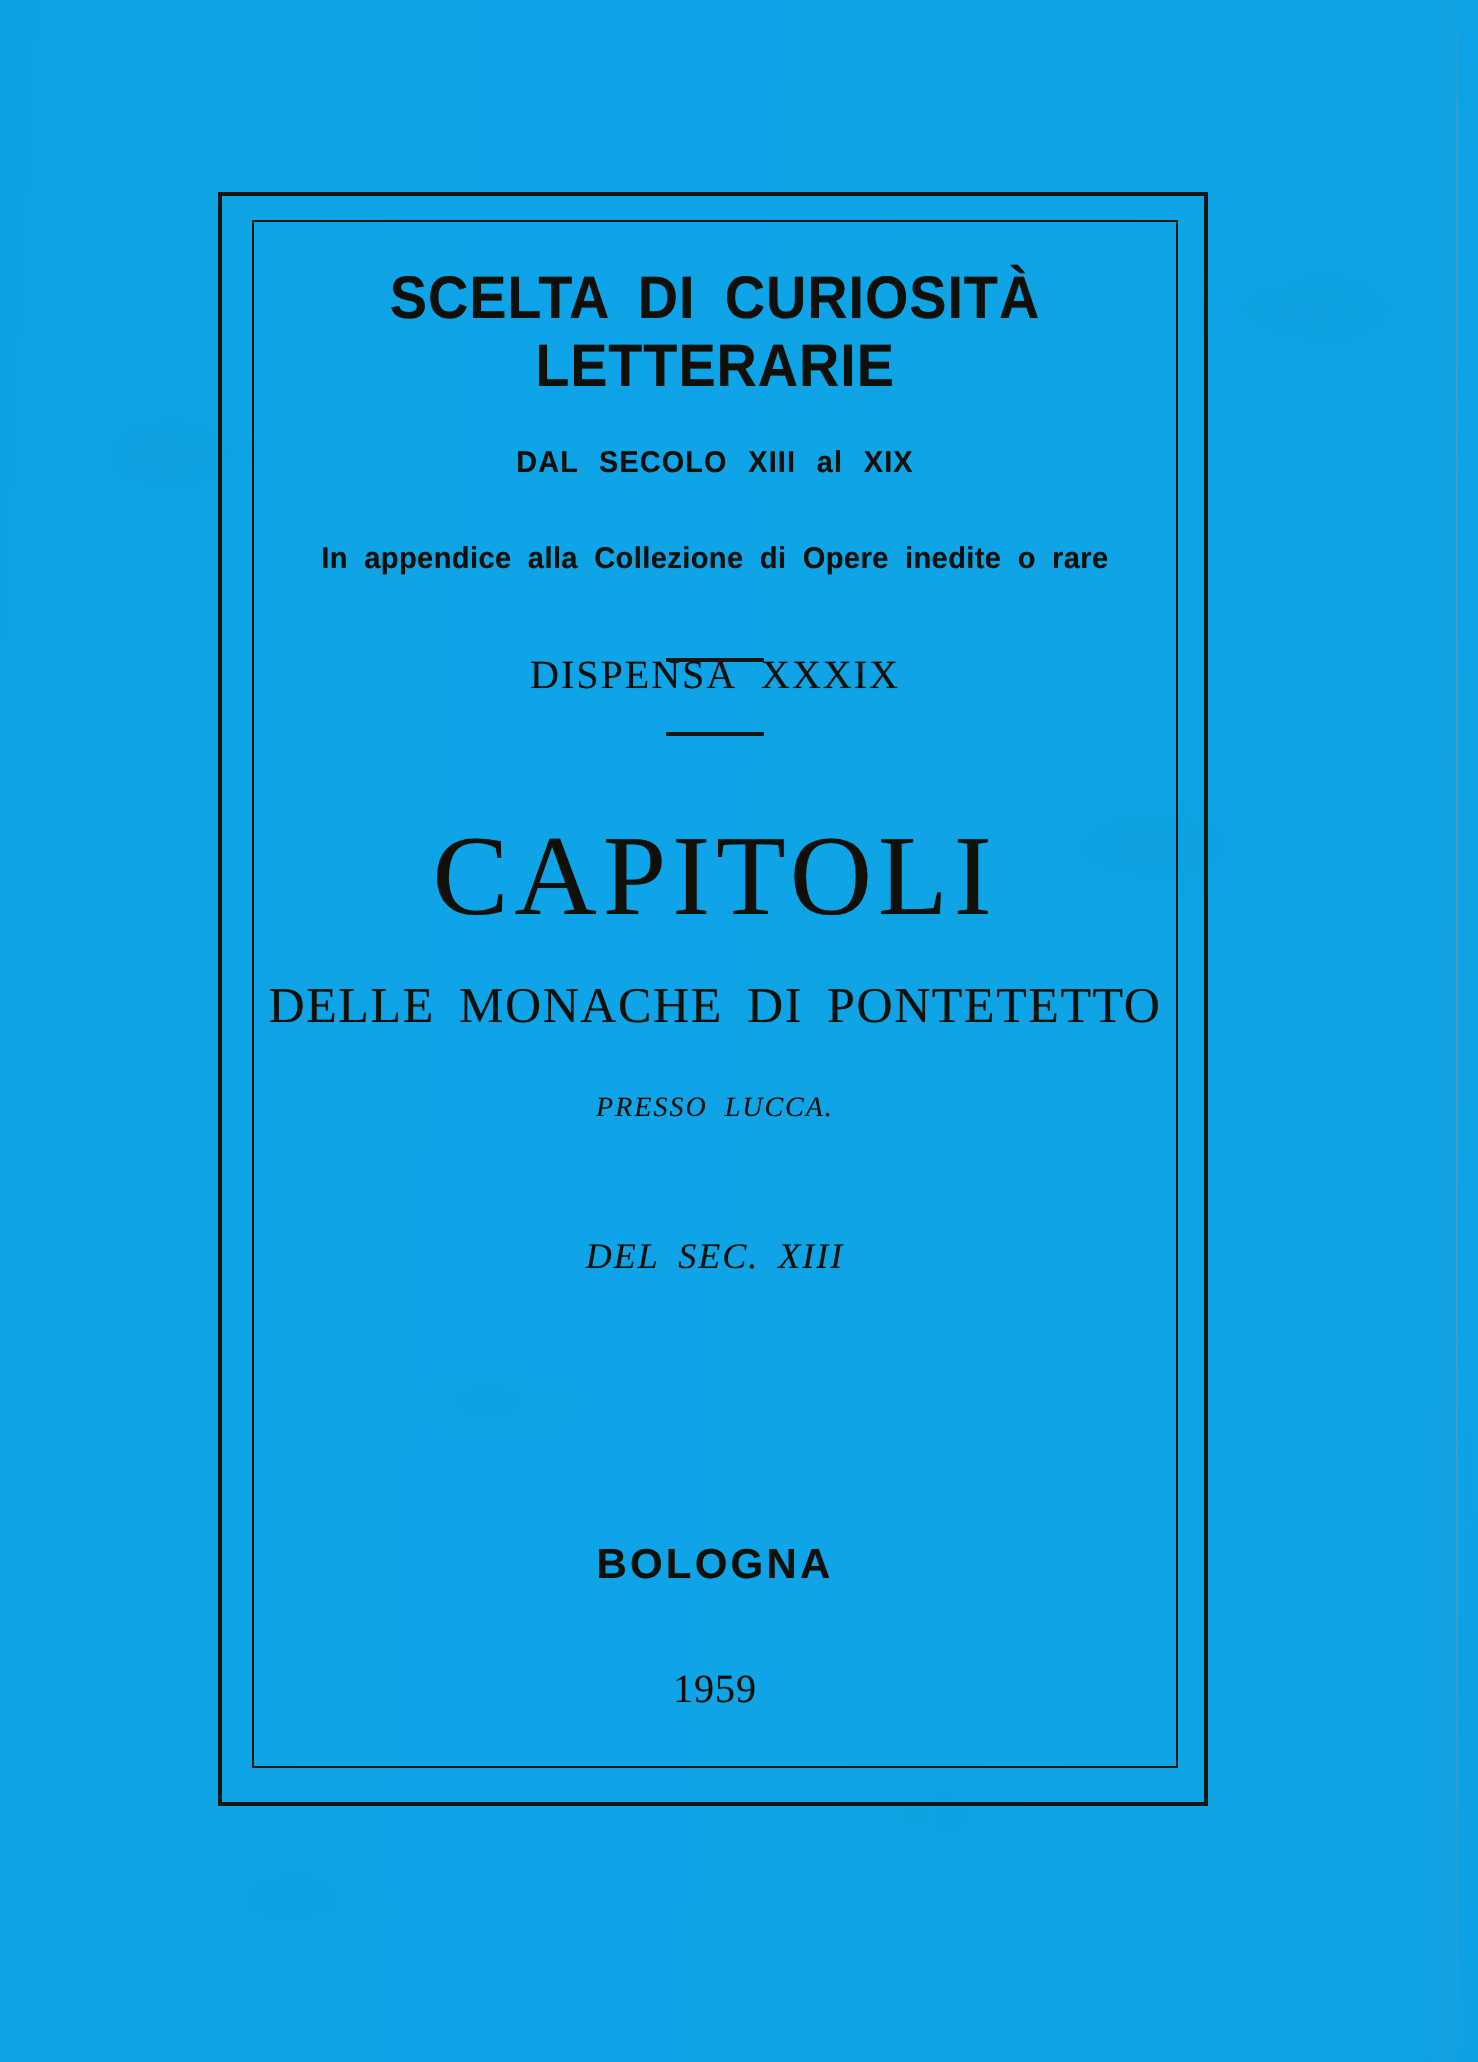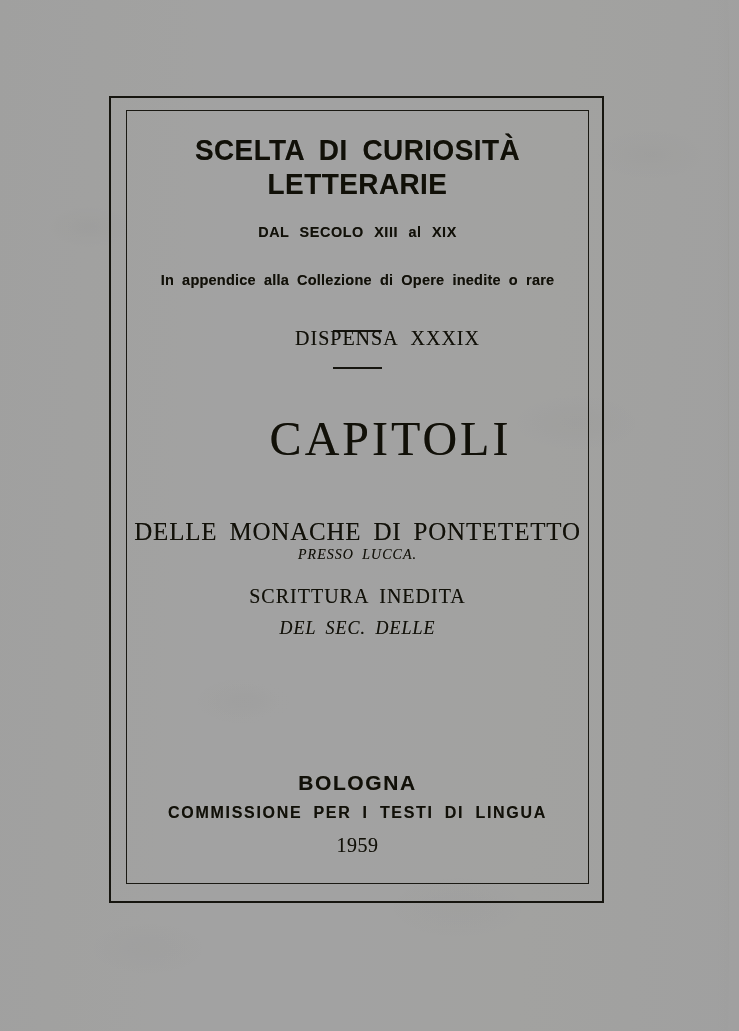--- a/index.html
+++ b/index.html
@@ -12,21 +12,21 @@
     height: 1031px;
     position: relative;
     overflow: hidden;
     font-family: "Liberation Serif", serif;
   }
 
   
   #page {
     position: absolute;
     inset: 0;
-    background: #a3a3a3;
+    background: #0ea5e9;
   }
   #paper-texture {
     position: absolute;
     inset: 0;
     pointer-events: none;
     background:
       radial-gradient(ellipse 60px 30px at 12% 22%, rgba(120,120,110,.035), rgba(0,0,0,0) 70%),
       radial-gradient(ellipse 90px 40px at 78% 41%, rgba(120,120,110,.030), rgba(0,0,0,0) 70%),
       radial-gradient(ellipse 70px 34px at 33% 68%, rgba(120,120,110,.030), rgba(0,0,0,0) 70%),
       radial-gradient(ellipse 100px 45px at 62% 88%, rgba(120,120,110,.025), rgba(0,0,0,0) 70%),
@@ -141,39 +141,36 @@
   }
   #rule-top  { top: 318px; }
   #rule-bot  { top: 355px; }
 
   #dispensa {
     top: 325px;
     font-size: 20px;
     line-height: 26px;
     letter-spacing: 1px;
     word-spacing: 7px;
-    margin-left: 30px;
   }
 
   #main-title {
     top: 408px;
-    font-size: 48px;
+    font-size: 57px;
     line-height: 62px;
     letter-spacing: 3px;
     font-family: "Liberation Serif", serif;
     font-weight: normal;
-    padding-left: 33px;
   }
   #subtitle {
     top: 489px;
     font-size: 25px;
     line-height: 30px;
     letter-spacing: 0.8px;
     word-spacing: 5px;
-    margin-top: 28px;
   }
   #place {
     top: 543px;
     font-size: 14px;
     line-height: 24px;
     font-style: italic;
     letter-spacing: 1px;
     word-spacing: 4px;
   }
   #kind {
@@ -245,23 +242,21 @@
   <div class="rule-wrap" id="rule-bot">
     <span class="rule"></span>
   </div>
 
   <div class="block serif inky" id="main-title">CAPITOLI</div>
 
   <div class="block serif inky" id="subtitle">DELLE MONACHE DI PONTETETTO</div>
 
   <div class="block serif inky" id="place">PRESSO LUCCA.</div>
 
-  <div class="block serif inky" id="kind">SCRITTURA INEDITA</div>
-
-  <div class="block serif inky" id="century">DEL SEC. DELLE</div>
+
+  <div class="block serif inky" id="century">DEL SEC. XIII</div>
 
   <div class="block sans inky" id="city">BOLOGNA</div>
 
-  <div class="block sans inky" id="publisher">COMMISSIONE PER I TESTI DI LINGUA</div>
 
   <div class="block serif inky" id="year">1959</div>
 
 </div>
 
 </body></html>

